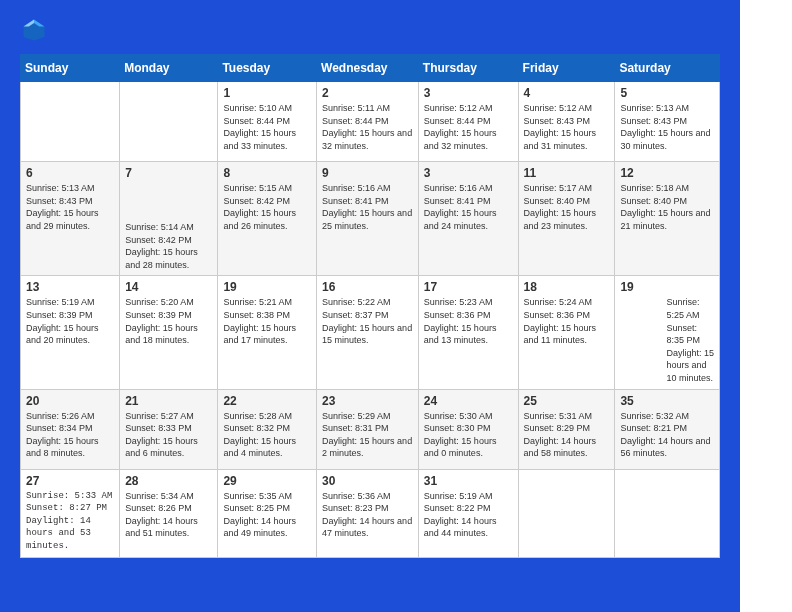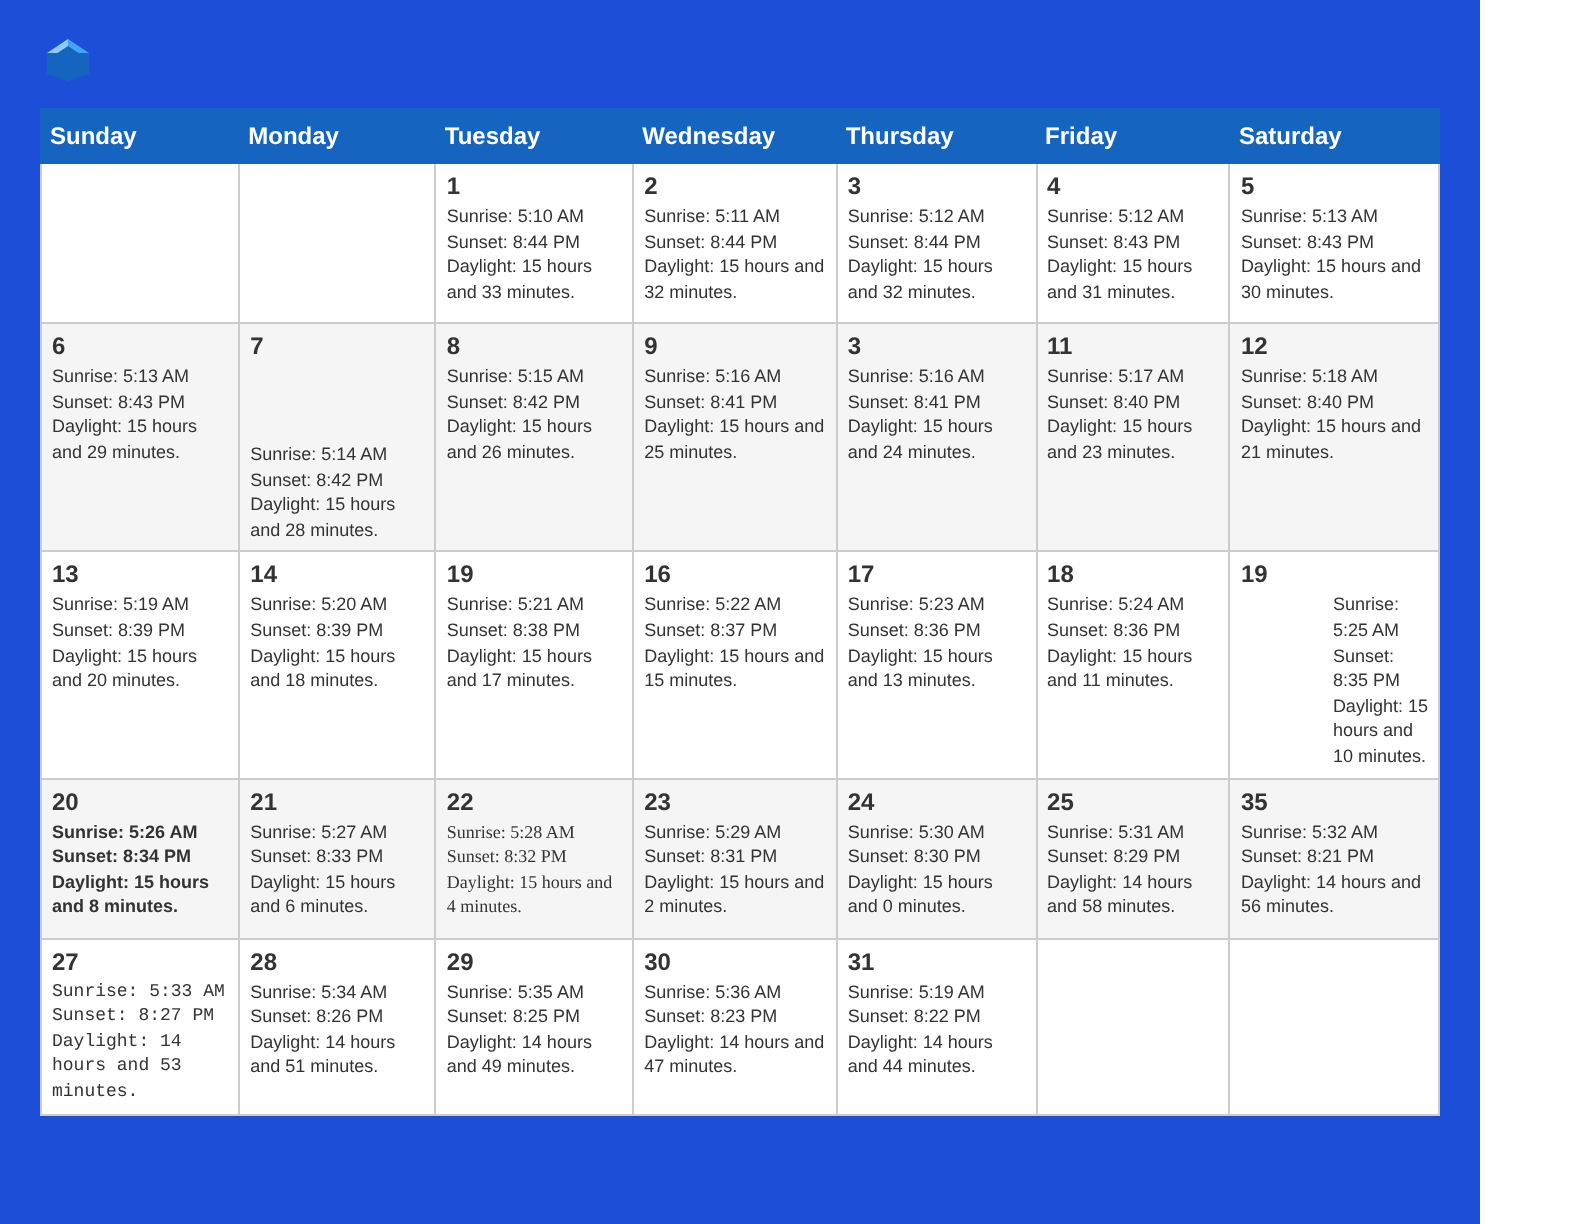--- a/index.html
+++ b/index.html
@@ -253,33 +253,33 @@
           <td>
             <span class="day-num">19</span>
             <div class="cell-text" style="white-space: pre-line; margin-left: 46px;">Sunrise: 5:25 AM
 Sunset: 8:35 PM
 Daylight: 15 hours and 10 minutes.</div>
           </td>
         </tr>
         <tr>
           <td>
             <span class="day-num">20</span>
-            <div class="cell-text" style="white-space: pre-line; font-weight: bold;">Sunrise: 5:26 AM
+            <div class="cell-text" style="white-space: pre-line;">Sunrise: 5:26 AM
 Sunset: 8:34 PM
 Daylight: 15 hours and 8 minutes.</div>
           </td>
           <td>
             <span class="day-num">21</span>
             <div class="cell-text" style="white-space: pre-line;">Sunrise: 5:27 AM
 Sunset: 8:33 PM
 Daylight: 15 hours and 6 minutes.</div>
           </td>
           <td>
             <span class="day-num">22</span>
-            <div class="cell-text" style="white-space: pre-line; font-family: Liberation Serif, serif;">Sunrise: 5:28 AM
+            <div class="cell-text" style="white-space: pre-line;">Sunrise: 5:28 AM
 Sunset: 8:32 PM
 Daylight: 15 hours and 4 minutes.</div>
           </td>
           <td>
             <span class="day-num">23</span>
             <div class="cell-text" style="white-space: pre-line;">Sunrise: 5:29 AM
 Sunset: 8:31 PM
 Daylight: 15 hours and 2 minutes.</div>
           </td>
           <td>

